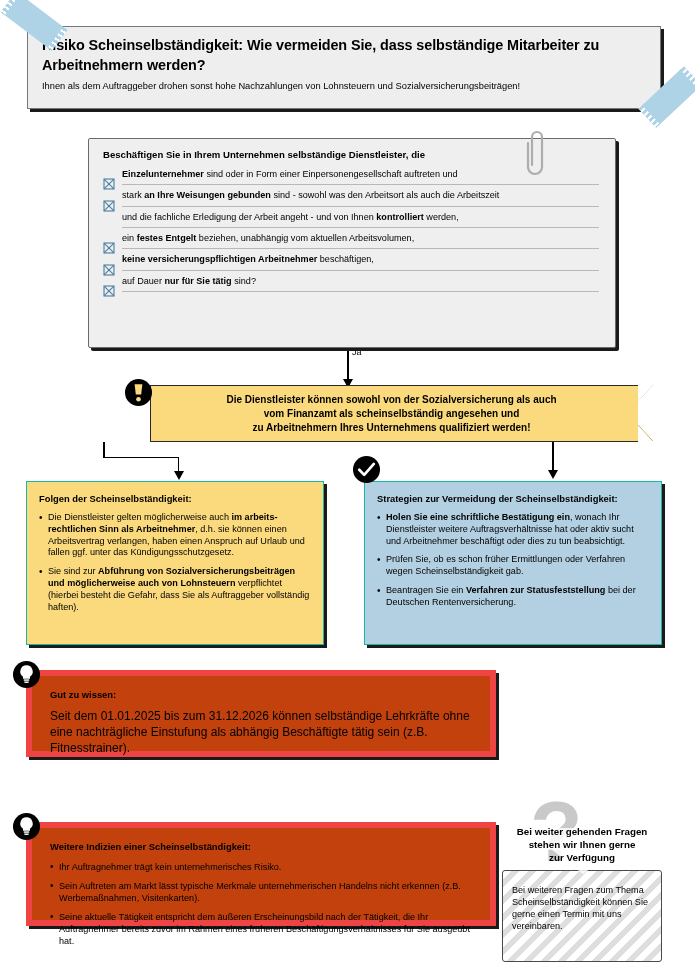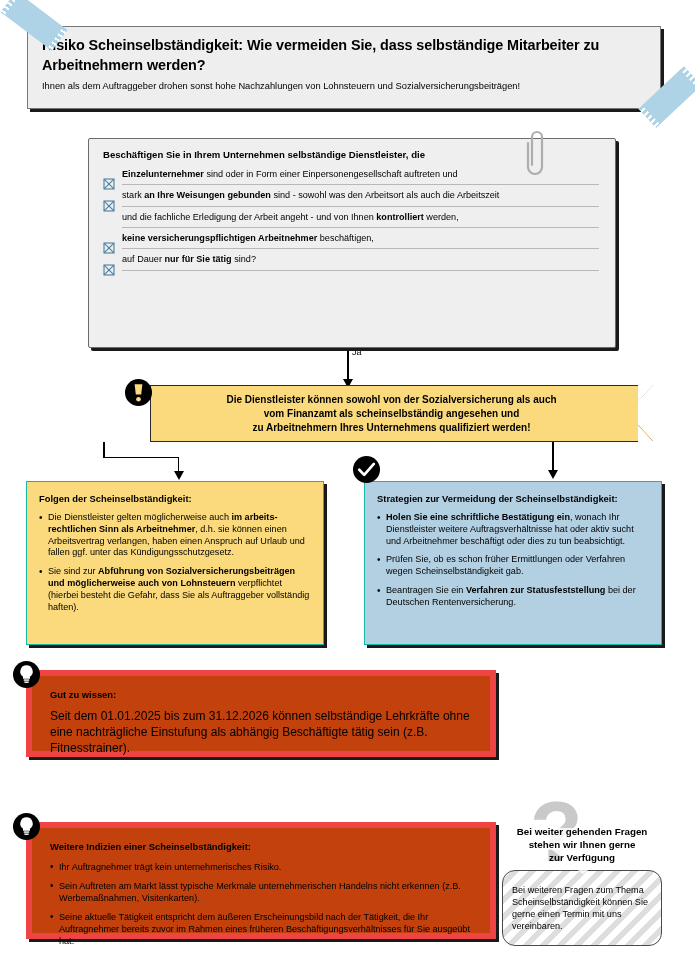--- a/index.html
+++ b/index.html
@@ -260,21 +260,21 @@
   
   .info-box {
     position: absolute;
     background: #c2410c;
     border: 6px solid #ef4444;
     box-shadow: 3px 3px 0 #1a1a1a;
     padding: 13px 16px 12px 18px;
     z-index: 2;
   }
   #gut-box { left: 26px; top: 670px; width: 470px; height: 87px; }
-  #indizien-box { left: 26px; top: 822px; width: 470px; height: 117px; }
+  #indizien-box { left: 26px; top: 822px; width: 470px; height: 104px; }
   .info-box .ititle {
     font-size: 9.4px; font-weight: bold;
     margin-bottom: 9px;
   }
   .info-box p {
     margin: 0;
     font-size: 12px; line-height: 1.33;
   }
   .info-box ul { margin: 0; padding: 0; list-style: none; }
   .info-box li {
@@ -298,23 +298,23 @@
   #contact .heading {
     position: absolute; left: -42px; top: 0;
     width: 244px;
     text-align: center;
     font-size: 9.8px; font-weight: bold;
     line-height: 1.32;
     z-index: 3;
   }
   #contact .bubble {
     position: absolute; left: 0; top: 44px;
-    width: 160px; height: 76px;
+    width: 160px; height: 92px;
     border: 1px solid #4a4a4a;
-    border-radius: 13px;
+    border-radius: 3px;
     background:
       repeating-linear-gradient(135deg,
         #ffffff 0px, #ffffff 6px,
         #dedede 6px, #dedede 12px);
     padding: 13px 9px 0 9px;
   }
   #contact .bubble p {
     margin: 0;
     font-size: 9.1px; line-height: 1.32;
     position: relative; z-index: 2;
@@ -385,20 +385,27 @@
       <path d="M1.2 1.2 L12.8 12.8 M12.8 1.2 L1.2 12.8" stroke="#4b7fa0" stroke-width="1.3" fill="none"></path>
     </svg>
     <div class="txt"><span>stark </span><b>an Ihre Weisungen gebunden</b><span> sind - sowohl was den Arbeitsort als auch die Arbeitszeit</span></div>
   </div>
 
   <div class="check-row">
     <div class="cb-spacer"></div>
     <div class="txt"><span>und die fachliche Erledigung der Arbeit angeht - und von Ihnen </span><b>kontrolliert</b><span> werden,</span></div>
   </div>
 
+  <div class="check-row">
+    <svg class="cb" viewBox="0 0 14 14">
+      <rect x="1.2" y="1.2" width="11.6" height="11.6" fill="none" stroke="#4b7fa0" stroke-width="1.3"></rect>
+      <path d="M1.2 1.2 L12.8 12.8 M12.8 1.2 L1.2 12.8" stroke="#4b7fa0" stroke-width="1.3" fill="none"></path>
+    </svg>
+    <div class="txt"><span>ein </span><b>festes Entgelt</b><span> beziehen, unabhängig vom aktuellen Arbeitsvolumen,</span></div>
+  </div>
 
 
   <div class="check-row">
     <svg class="cb" viewBox="0 0 14 14">
       <rect x="1.2" y="1.2" width="11.6" height="11.6" fill="none" stroke="#4b7fa0" stroke-width="1.3"></rect>
       <path d="M1.2 1.2 L12.8 12.8 M12.8 1.2 L1.2 12.8" stroke="#4b7fa0" stroke-width="1.3" fill="none"></path>
     </svg>
     <div class="txt"><b>keine versicherungspflichtigen Arbeitnehmer</b><span> beschäftigen,</span></div>
   </div>
 

